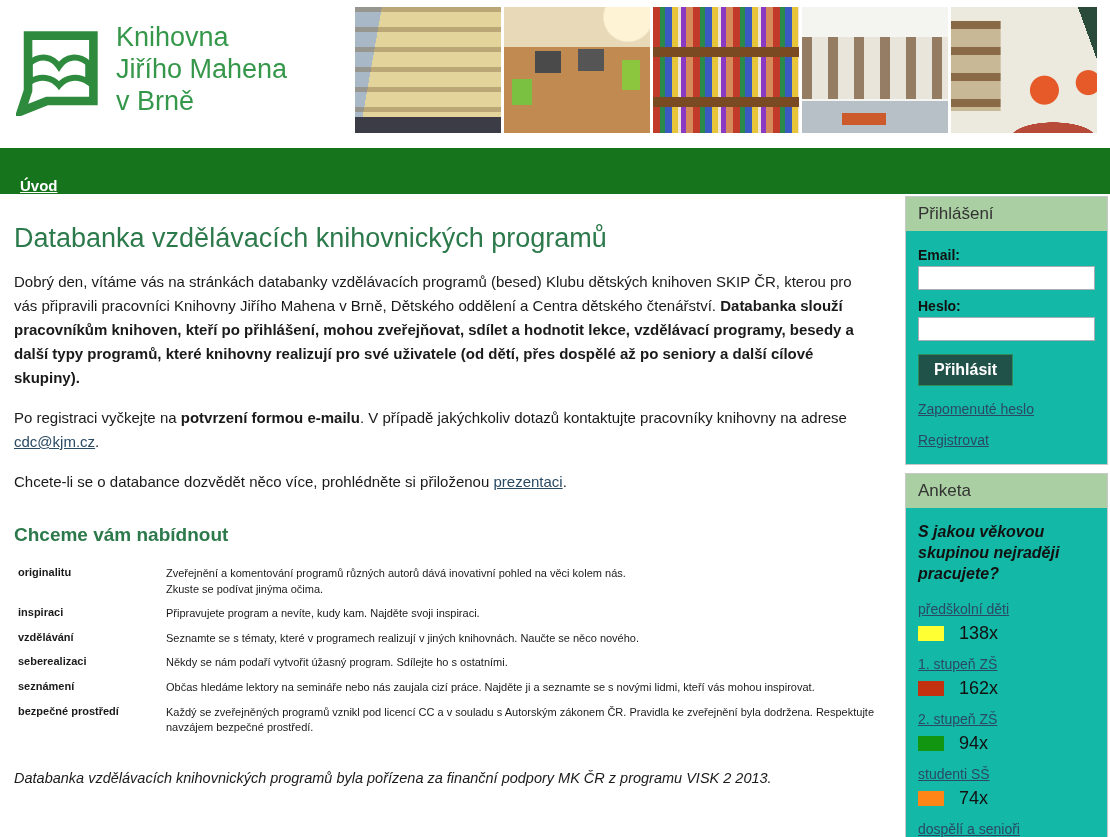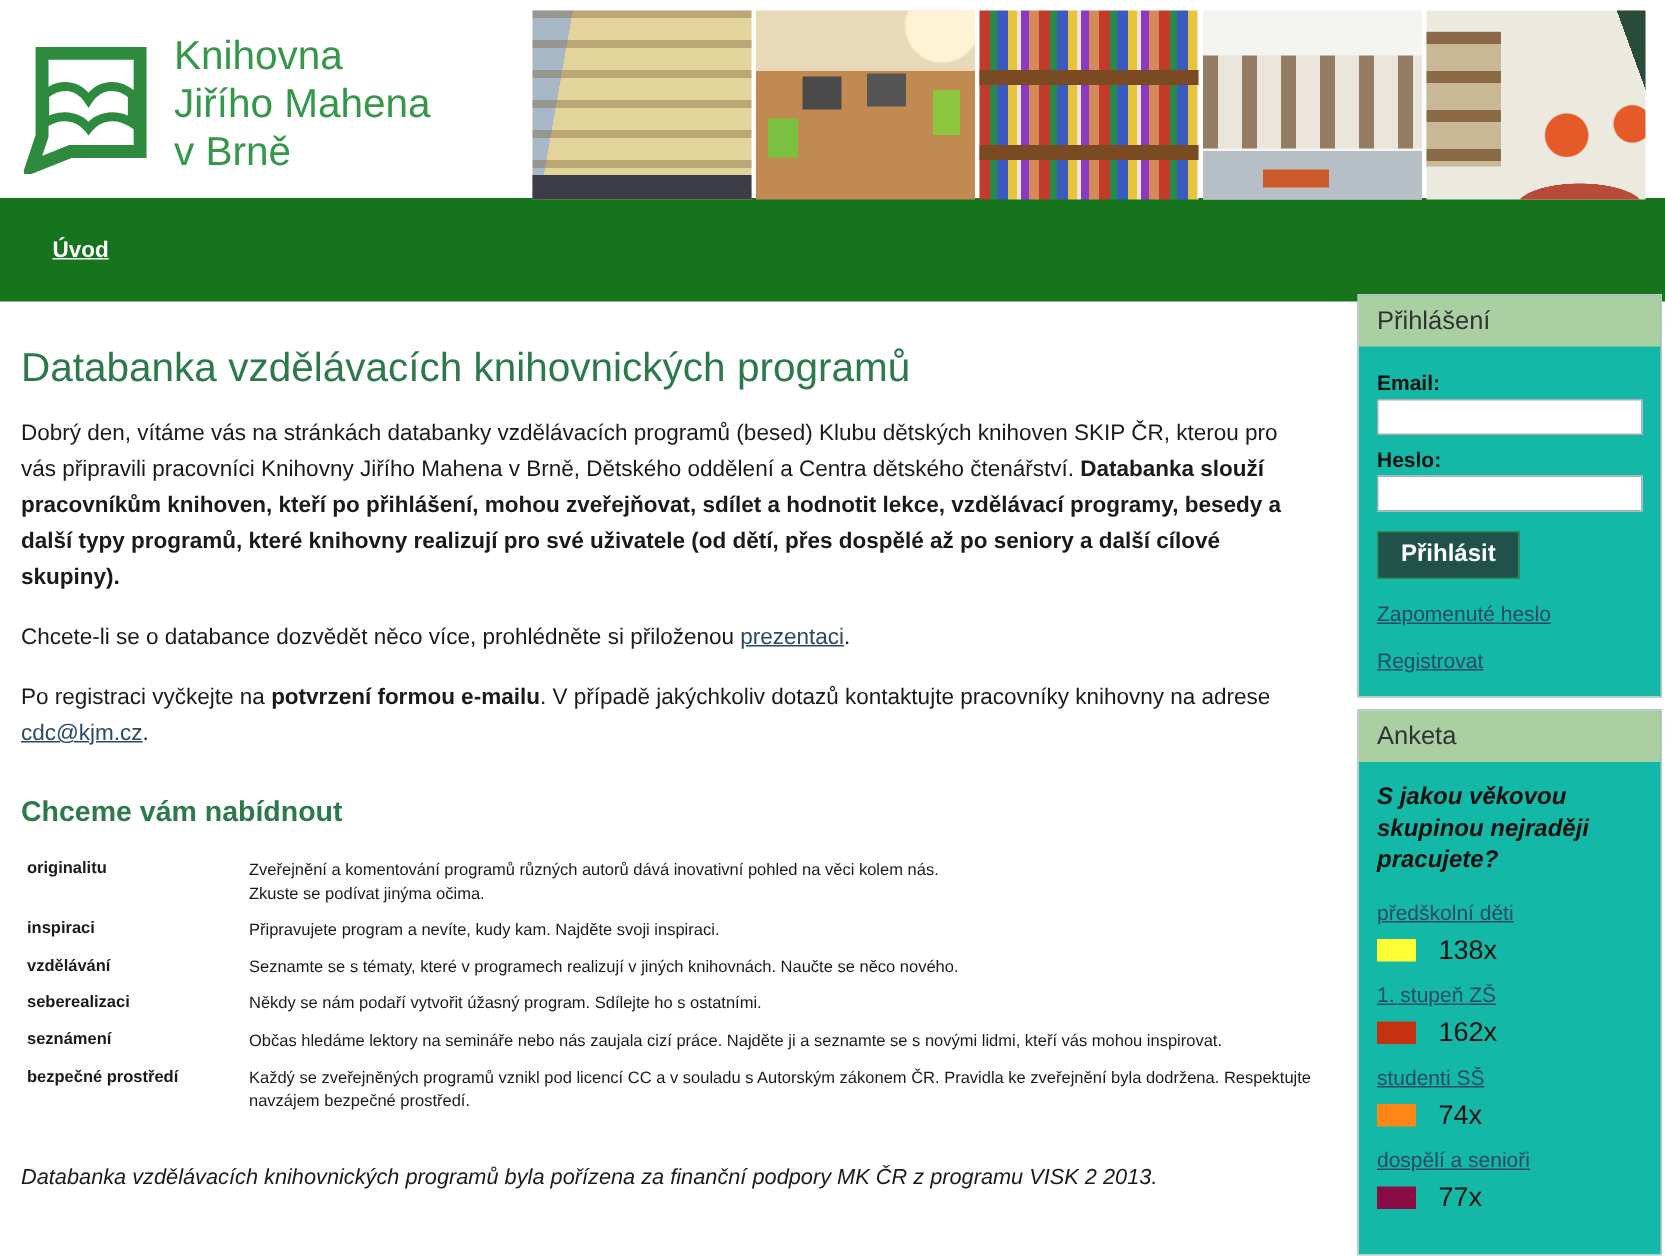--- a/index.html
+++ b/index.html
@@ -1,20 +1,20 @@
 <!DOCTYPE html>
 <html lang="cs"><head>
 <meta charset="utf-8">
 <style>
   * { margin:0; padding:0; box-sizing:border-box; }
   html,body { width:1110px; height:837px; background:#fff; overflow:hidden;
               font-family:"Liberation Sans","DejaVu Sans",sans-serif; color:#1a1a1a; }
 
   
-  .header { position:relative; height:132px; background:#fff; }
+  .header { position:relative; height:148px; background:#fff; }
   .brand { position:absolute; left:16px; top:22px; display:flex; align-items:center; cursor:pointer; }
   .brand svg { width:86px; height:92px; }
   .brand-text { margin-left:14px; font-size:27px; line-height:1.18; color:#35974a; white-space:pre-line; }
   .photostrip { position:absolute; right:13px; top:7px; height:126px; display:flex; gap:3px; }
   .photo { width:146px; height:126px; }
   .ph1 { background:
       linear-gradient(to top, #3c3c46 0 16px, transparent 16px),
       repeating-linear-gradient(to bottom, rgba(120,95,55,.38) 0 5px, transparent 5px 20px),
       linear-gradient(100deg, #a9b8c6 0 16%, #e3d49c 16% 100%); }
   .ph2 { background:
@@ -34,21 +34,21 @@
       linear-gradient(#f4f4f0 0 100%); }
   .ph5 { background:
       radial-gradient(circle at 64% 66%, #e55a28 0 14px, transparent 15px),
       radial-gradient(circle at 94% 60%, #e55a28 0 12px, transparent 13px),
       radial-gradient(ellipse 70px 26px at 70% 104%, #b84a3a 0 60%, transparent 61%),
       repeating-linear-gradient(to bottom, #8a6a46 0 8px, #c8b896 8px 26px) 0 14px / 34% 90px no-repeat,
       linear-gradient(250deg, #2a4a3a 0 10%, transparent 10%),
       linear-gradient(#eceadf 0 100%); }
 
   
-  .nav { height:69px; background:#16741d; display:flex; align-items:center; padding-left:35px; }
+  .nav { height:46px; background:#16741d; display:flex; align-items:flex-end; padding-left:20px; }
   .nav a { color:#fff; font-weight:bold; font-size:15px; text-decoration:underline; cursor:pointer; }
 
   
   .page { position:relative; width:1110px; }
   .main { width:878px; padding-left:14px; }
 
   h1 { font-size:27px; font-weight:400; color:#2c7a4b; margin:29px 0 10px; }
   .para { font-size:15px; line-height:1.6; margin-top:16px; }
   .para a { color:#2a4a63; text-decoration:underline; cursor:pointer; }
   h2 { font-size:19px; font-weight:700; color:#2c7a4b; margin:30px 0 20px; }
@@ -104,23 +104,23 @@
 
   <div class="nav">
     <a>Úvod</a>
   </div>
 
   <div class="main">
     <h1>Databanka vzdělávacích knihovnických programů</h1>
 
     <p class="para"><span>Dobrý den, vítáme vás na stránkách databanky vzdělávacích programů (besed) Klubu dětských knihoven SKIP ČR, kterou pro vás připravili pracovníci Knihovny Jiřího Mahena v Brně, Dětského oddělení a Centra dětského čtenářství. </span><strong>Databanka slouží pracovníkům knihoven, kteří po přihlášení, mohou zveřejňovat, sdílet a hodnotit lekce, vzdělávací programy, besedy a další typy programů, které knihovny realizují pro své uživatele (od dětí, přes dospělé až po seniory a další cílové skupiny).</strong></p>
 
+    <p class="para"><span>Po registraci vyčkejte na </span><strong>potvrzení formou e-mailu</strong><span>. V případě jakýchkoliv dotazů kontaktujte pracovníky knihovny na adrese </span><a>cdc@kjm.cz</a><span>.</span></p>
+
     <p class="para"><span>Chcete-li se o databance dozvědět něco více, prohlédněte si přiloženou </span><a>prezentaci</a><span>.</span></p>
-
-    <p class="para"><span>Po registraci vyčkejte na </span><strong>potvrzení formou e-mailu</strong><span>. V případě jakýchkoliv dotazů kontaktujte pracovníky knihovny na adrese </span><a>cdc@kjm.cz</a><span>.</span></p>
 
     <h2>Chceme vám nabídnout</h2>
 
     <div class="offer">
       <div class="offer-term">originalitu</div>
       <div class="offer-desc">Zveřejnění a komentování programů různých autorů dává inovativní pohled na věci kolem nás.
 Zkuste se podívat jinýma očima.</div>
       <div class="offer-term">inspiraci</div>
       <div class="offer-desc">Připravujete program a nevíte, kudy kam. Najděte svoji inspiraci.</div>
       <div class="offer-term">vzdělávání</div>
@@ -165,20 +165,27 @@
           </div>
         </div>
         <div class="poll-opt">
           <a>1. stupeň ZŠ</a>
           <div class="swatch-row">
             <span class="swatch" style="background-color: rgb(195, 49, 16);"></span>
             <span class="votes">162x</span>
           </div>
         </div>
         <div class="poll-opt">
+          <a>2. stupeň ZŠ</a>
+          <div class="swatch-row">
+            <span class="swatch" style="background-color: rgb(18, 150, 18);"></span>
+            <span class="votes">94x</span>
+          </div>
+        </div>
+        <div class="poll-opt">
           <a>studenti SŠ</a>
           <div class="swatch-row">
             <span class="swatch" style="background-color: rgb(255, 133, 23);"></span>
             <span class="votes">74x</span>
           </div>
         </div>
         <div class="poll-opt">
           <a>dospělí a senioři</a>
           <div class="swatch-row">
             <span class="swatch" style="background-color: rgb(138, 12, 68);"></span>

